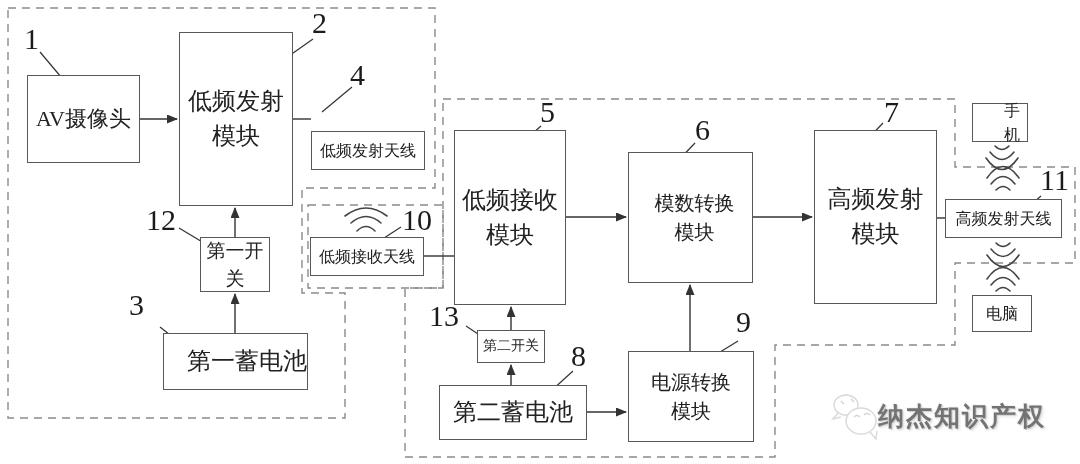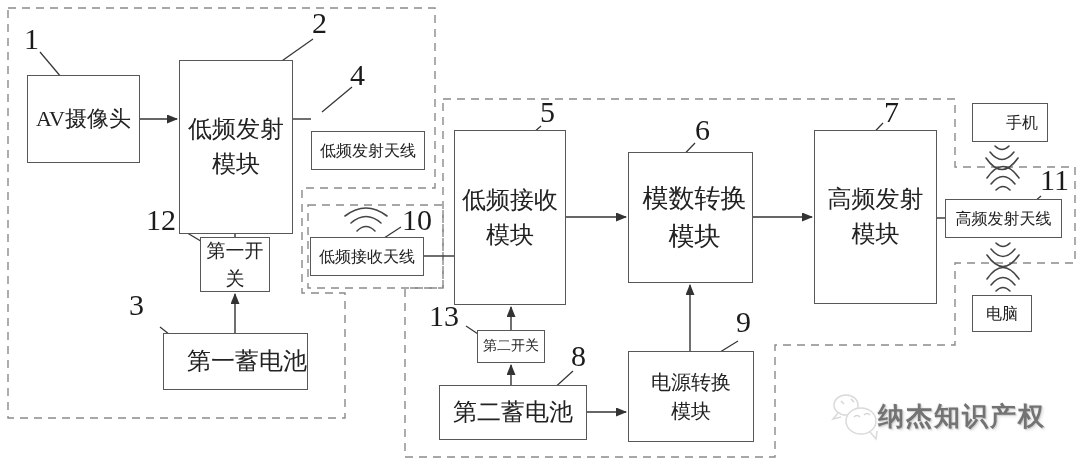--- a/index.html
+++ b/index.html
@@ -101,62 +101,62 @@
       <path d="M841,401 l3,3 M851,399 l3,3" stroke="#d5d5d5"></path>
       <ellipse cx="861" cy="421" rx="15" ry="13"></ellipse>
       <path d="M870,432 l6,7 l1,-8" fill="#fff"></path>
       <path d="M854,417 q3,-3 6,0 M864,415 q3,-3 6,0" fill="none" stroke="#d5d5d5"></path>
     </g>
   </svg>
 
   <div class="blk" style="left:27px;top:75px;width:113px;height:88px;font-size:22px;">
     <span class="lbl">AV摄像头</span>
   </div>
-  <div class="blk" style="left:179px;top:32px;width:114px;height:174px;font-size:24px;margin-top:28px;">
+  <div class="blk" style="left:179px;top:32px;width:114px;height:174px;font-size:24px;">
     <span class="lbl">低频发射
 模块</span>
   </div>
   <div class="blk" style="left:311px;top:100px;width:114px;height:39px;font-size:16px;margin-top:31px;">
     <span class="lbl">低频发射天线</span>
   </div>
   <div class="blk" style="left:200px;top:237px;width:70px;height:55px;font-size:19px;">
     <span class="lbl">第一开关</span>
   </div>
   <div class="blk" style="left:163px;top:333px;width:145px;height:57px;font-size:24px;justify-content:flex-end;">
     <span class="lbl">第一蓄电池</span>
   </div>
   <div class="blk" style="left:310px;top:237px;width:114px;height:39px;font-size:16px;">
     <span class="lbl">低频接收天线</span>
   </div>
   <div class="blk" style="left:454px;top:130px;width:112px;height:175px;font-size:24px;">
     <span class="lbl">低频接收
 模块</span>
   </div>
-  <div class="blk" style="left:628px;top:152px;width:125px;height:131px;font-size:26px;padding-left:8px;">
+  <div class="blk" style="left:628px;top:152px;width:125px;height:131px;font-size:20px;padding-left:8px;">
     <span class="lbl">模数转换
 模块</span>
   </div>
   <div class="blk" style="left:814px;top:130px;width:123px;height:174px;font-size:24px;">
     <span class="lbl">高频发射
 模块</span>
   </div>
   <div class="blk" style="left:945px;top:199px;width:117px;height:39px;font-size:16px;">
     <span class="lbl">高频发射天线</span>
   </div>
   <div class="blk" style="left:477px;top:330px;width:68px;height:33px;font-size:14px;">
     <span class="lbl">第二开关</span>
   </div>
   <div class="blk" style="left:439px;top:385px;width:148px;height:55px;font-size:24px;">
     <span class="lbl">第二蓄电池</span>
   </div>
   <div class="blk" style="left:628px;top:351px;width:126px;height:91px;font-size:20px;">
     <span class="lbl">电源转换
 模块</span>
   </div>
-  <div class="blk" style="left:972px;top:103px;width:76px;height:39px;font-size:16px;padding-left:24px;">
+  <div class="blk" style="left:972px;top:103px;width:56px;height:39px;font-size:16px;padding-left:24px;">
     <span class="lbl">手机</span>
   </div>
   <div class="blk" style="left:972px;top:295px;width:60px;height:37px;font-size:16px;">
     <span class="lbl">电脑</span>
   </div>
 
   <div class="ref" style="left:24px;top:24px;">1</div>
   <div class="ref" style="left:312px;top:8px;">2</div>
   <div class="ref" style="left:350px;top:60px;">4</div>
   <div class="ref" style="left:540px;top:97px;">5</div>

